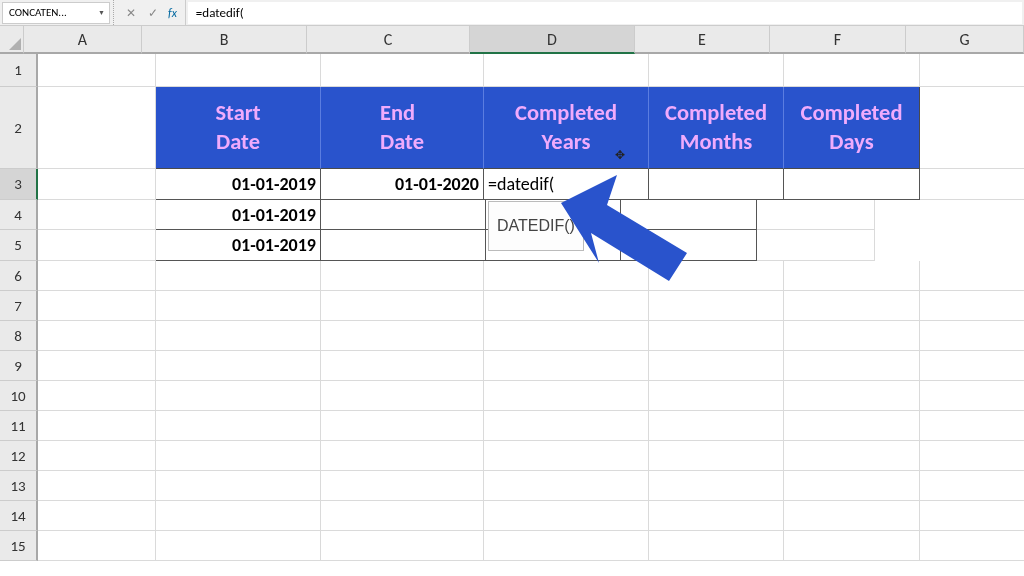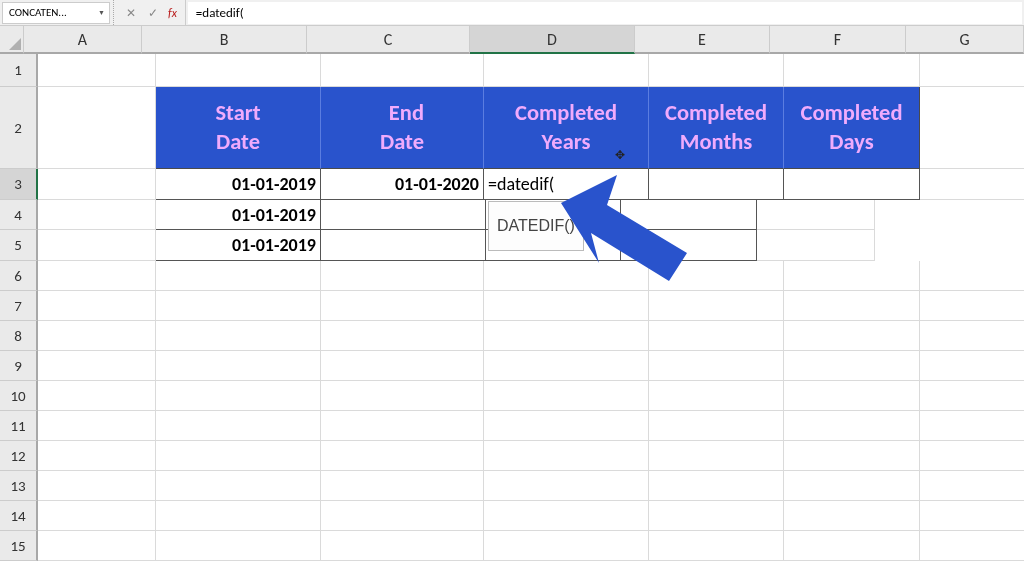--- a/index.html
+++ b/index.html
@@ -43,21 +43,21 @@
       text-align: center;
       font-size: 12px;
       color: #555;
       cursor: pointer;
     }
     .fb-btn.cancel { color: #888; }
     .fb-btn.check { color: #888; }
     .fx-label {
       font-style: italic;
       font-size: 12px;
-      color: #b91c1c;
+      color: #0369a1;
       margin: 0 8px 0 4px;
     }
     .fb-divider2 { width: 1px; height: 100%; border-right: 1px solid #ccc; }
     .formula-input {
       flex: 1;
       height: 22px;
       padding: 0 8px;
       font-size: 13px;
       background: #fff;
       border: none;
@@ -289,21 +289,21 @@
       <div class="cell cG"></div>
     </div>
 
     <div class="row r2">
       <div class="cell cA"></div>
       <div class="cell cB th">
           <span style="white-space:pre-line;text-align:center;">Start
 Date</span>
         </div>
       <div class="cell cC th">
-          <span style="white-space:pre-line;text-align:right;">End
+          <span style="white-space:pre-line;text-align:left;">End
 Date</span>
         </div>
       <div class="cell cD th">
           <span style="white-space:pre-line;text-align:center;">Completed
 Years</span>
         </div>
       <div class="cell cE th">
           <span style="white-space:pre-line;text-align:center;">Completed
 Months</span>
         </div>

